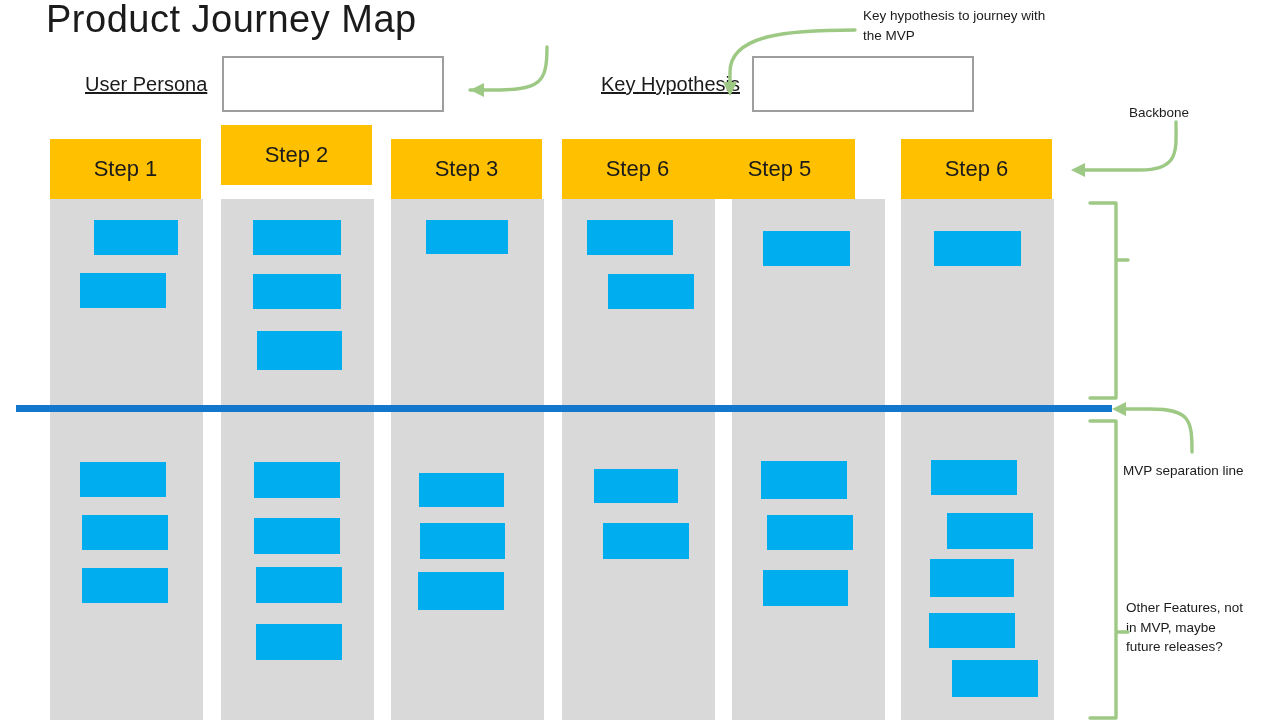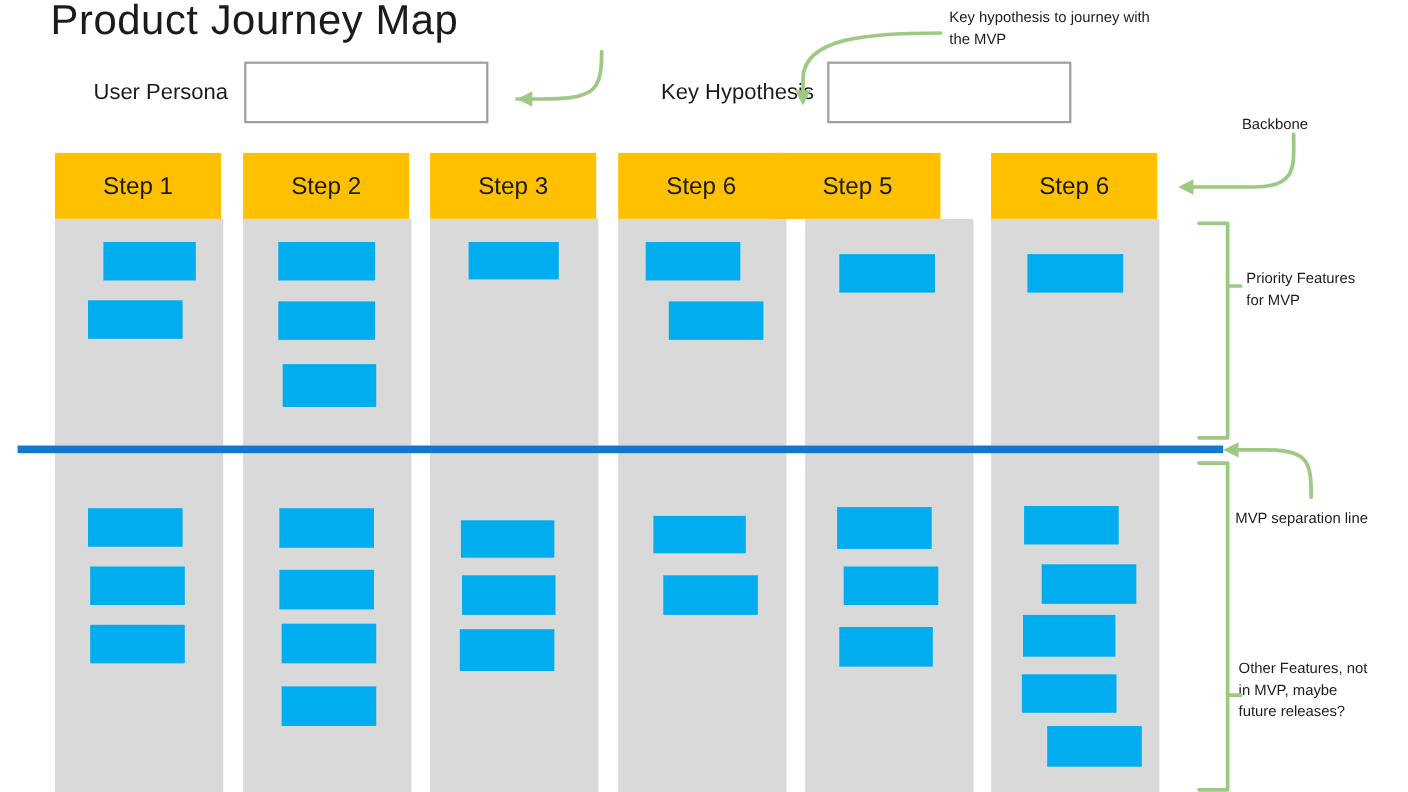--- a/index.html
+++ b/index.html
@@ -32,20 +32,21 @@
     color: #1b1b1b;
     white-space: nowrap;
   }
   
   .field-label {
     position: absolute;
     font-size: 20px;
     font-weight: 400;
     color: #1b1b1b;
     white-space: nowrap;
+    text-decoration: underline;
   }
   .field-box {
     position: absolute;
     background: #ffffff;
     border: 2px solid #9e9e9e;
     box-sizing: border-box;
   }
   #persona-label { left: 85px; top: 73px; }
   #persona-box   { left: 222px; top: 56px; width: 222px; height: 56px; }
   #hypothesis-label { left: 601px; top: 73px; }
@@ -118,36 +119,35 @@
   <div class="page-title">Product Journey Map</div>
 
   <div class="field-label" id="persona-label">User Persona</div>
   <div class="field-box" id="persona-box"></div>
 
   <div class="field-label" id="hypothesis-label">Key Hypothesis</div>
   <div class="field-box" id="hypothesis-box"></div>
 
   <div class="annotation" id="ann-hypothesis">Key hypothesis to journey with the MVP</div>
   <div class="annotation" id="ann-backbone">Backbone</div>
-  <div class="annotation" id="ann-priority">Priority Features for MVP</div>
   <div class="annotation" id="ann-mvpline">MVP separation line</div>
   <div class="annotation" id="ann-other">Other Features, not in MVP, maybe future releases?</div>
 
   <div id="board-layer">
       <div class="col-header" style="left: 50px; top: 139px;">
         <span>Step 1</span>
       </div>
       <div class="col-body-top" style="left: 50px; top: 199px; height: 206px;"></div>
       <div class="col-body-bottom" style="left: 50px; top: 412px; height: 308px;"></div>
       <div class="card" style="left: 94px; top: 220px; width: 84px; height: 35px;"></div>
       <div class="card" style="left: 80px; top: 273px; width: 86px; height: 35px;"></div>
       <div class="card" style="left: 80px; top: 462px; width: 86px; height: 35px;"></div>
       <div class="card" style="left: 82px; top: 515px; width: 86px; height: 35px;"></div>
       <div class="card" style="left: 82px; top: 568px; width: 86px; height: 35px;"></div>
-      <div class="col-header" style="left: 221px; top: 139px;">
+      <div class="col-header" style="left: 221px; top: 125px;">
         <span>Step 2</span>
       </div>
       <div class="col-body-top" style="left: 221px; top: 199px; height: 206px;"></div>
       <div class="col-body-bottom" style="left: 221px; top: 412px; height: 308px;"></div>
       <div class="card" style="left: 253px; top: 220px; width: 88px; height: 35px;"></div>
       <div class="card" style="left: 253px; top: 274px; width: 88px; height: 35px;"></div>
       <div class="card" style="left: 257px; top: 331px; width: 85px; height: 39px;"></div>
       <div class="card" style="left: 254px; top: 462px; width: 86px; height: 36px;"></div>
       <div class="card" style="left: 254px; top: 518px; width: 86px; height: 36px;"></div>
       <div class="card" style="left: 256px; top: 567px; width: 86px; height: 36px;"></div>

